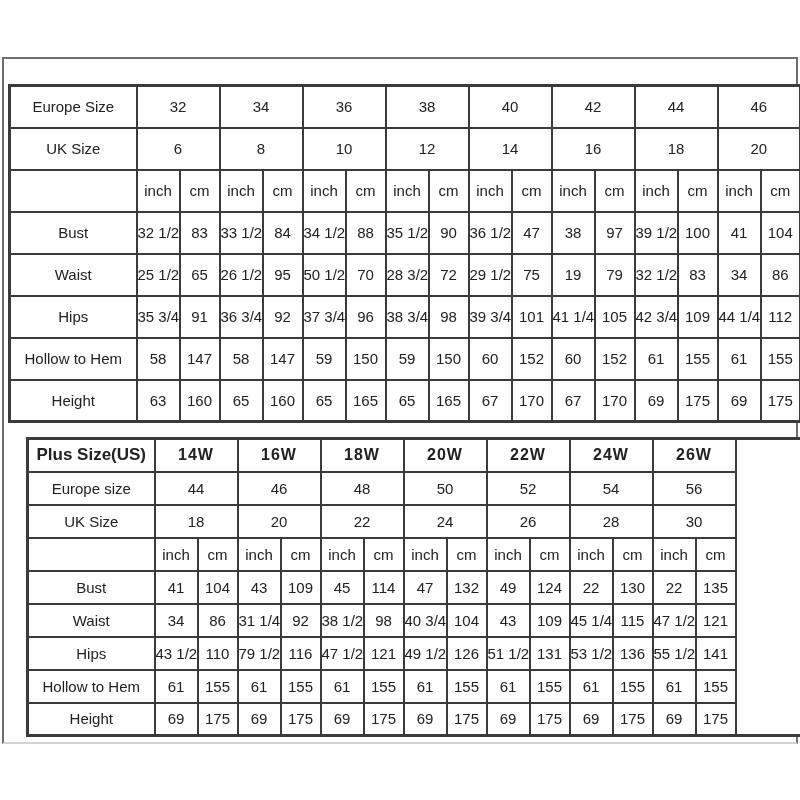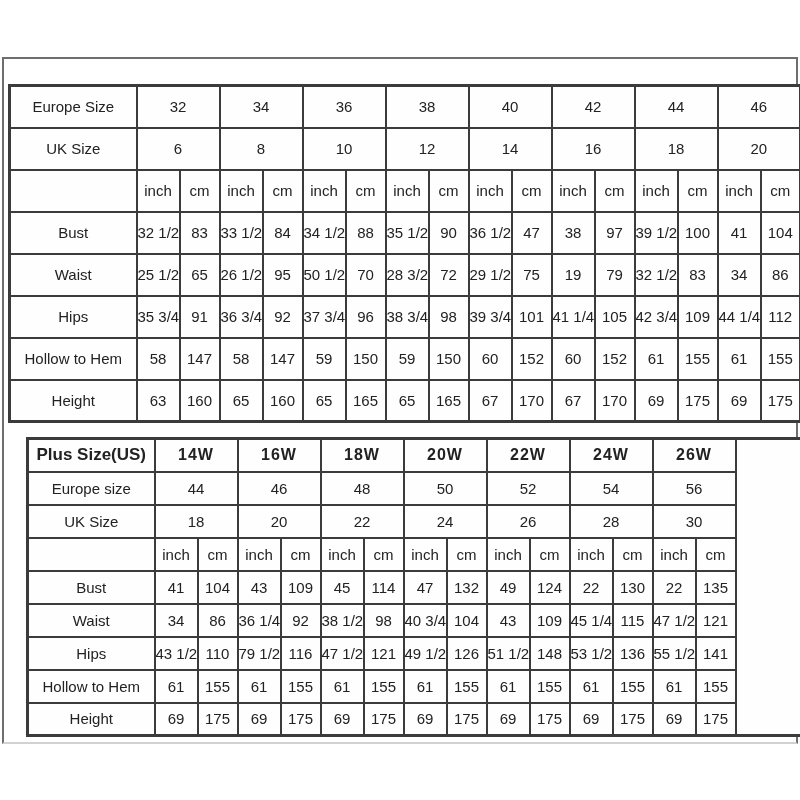--- a/index.html
+++ b/index.html
@@ -295,21 +295,21 @@
           <td>124</td>
           <td>22</td>
           <td>130</td>
           <td>22</td>
           <td>135</td>
         </tr>
         <tr>
           <td>Waist</td>
           <td>34</td>
           <td>86</td>
-          <td>36 1/4</td>
+          <td>31 1/4</td>
           <td>92</td>
           <td>38 1/2</td>
           <td>98</td>
           <td>40 3/4</td>
           <td>104</td>
           <td>43</td>
           <td>109</td>
           <td>45 1/4</td>
           <td>115</td>
           <td>47 1/2</td>
@@ -319,21 +319,21 @@
           <td>Hips</td>
           <td>43 1/2</td>
           <td>110</td>
           <td>79 1/2</td>
           <td>116</td>
           <td>47 1/2</td>
           <td>121</td>
           <td>49 1/2</td>
           <td>126</td>
           <td>51 1/2</td>
-          <td>148</td>
+          <td>131</td>
           <td>53 1/2</td>
           <td>136</td>
           <td>55 1/2</td>
           <td>141</td>
         </tr>
         <tr>
           <td>Hollow to Hem</td>
           <td>61</td>
           <td>155</td>
           <td>61</td>

